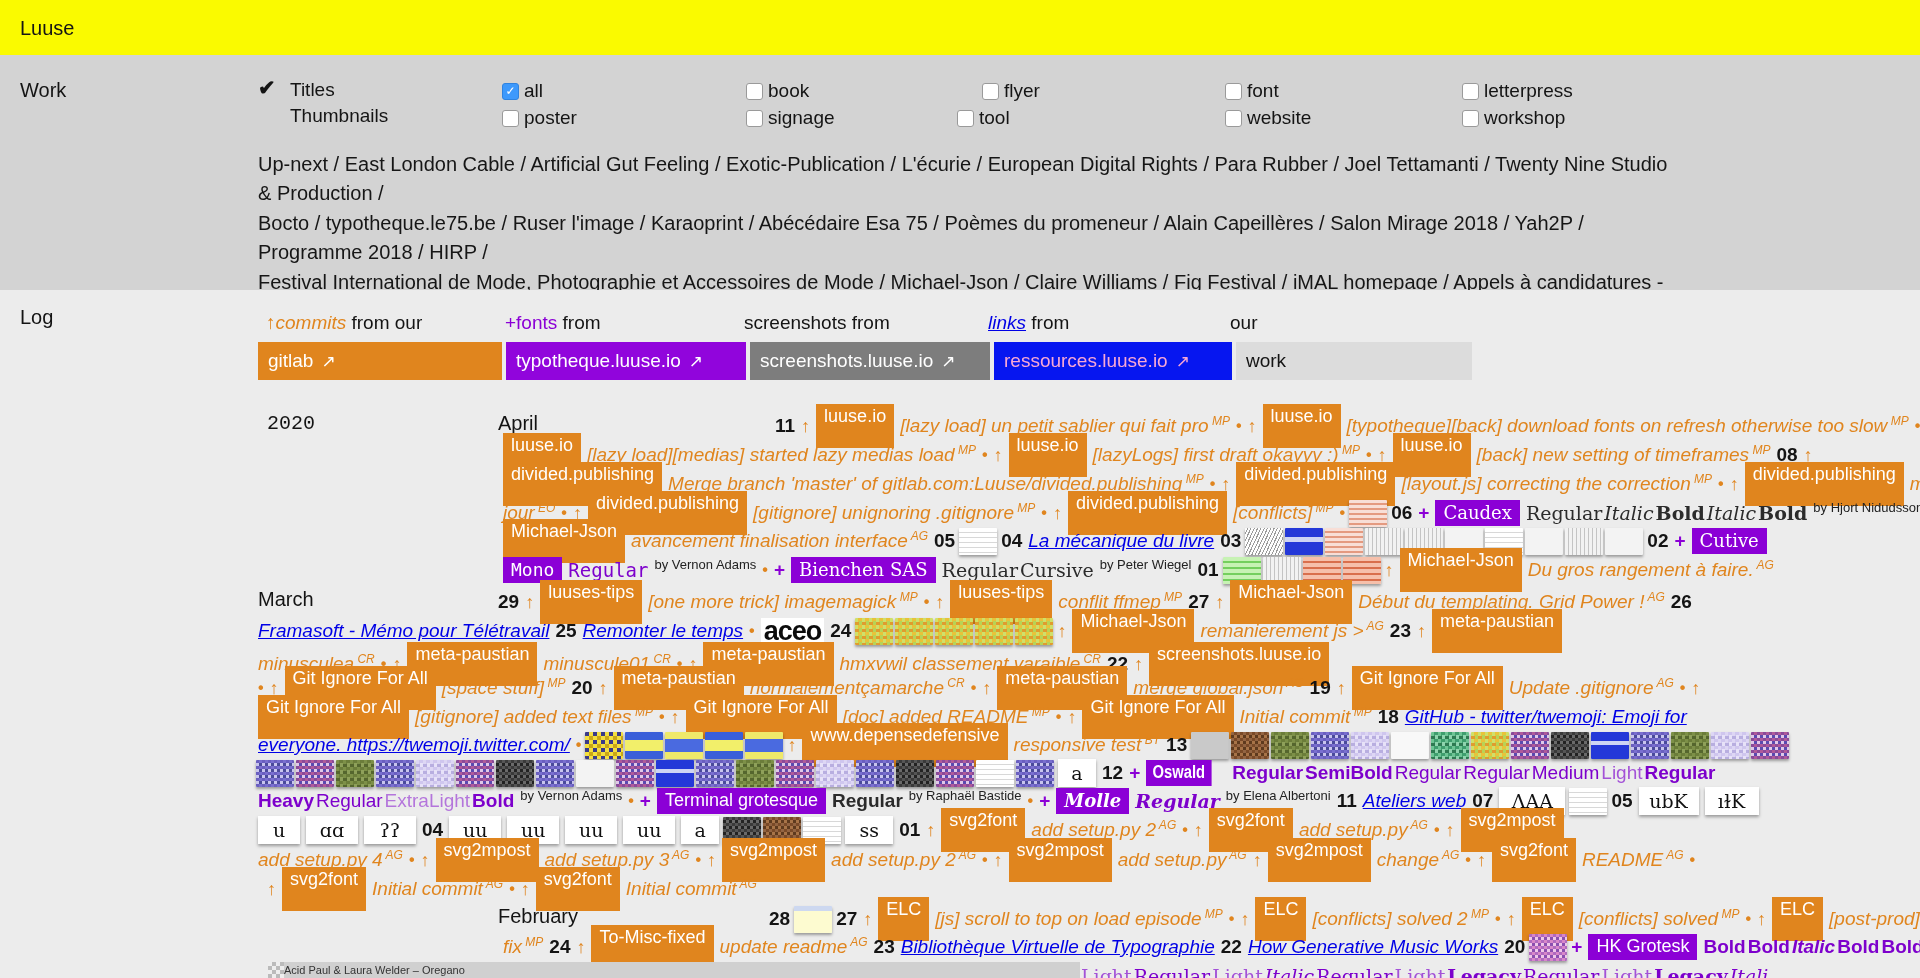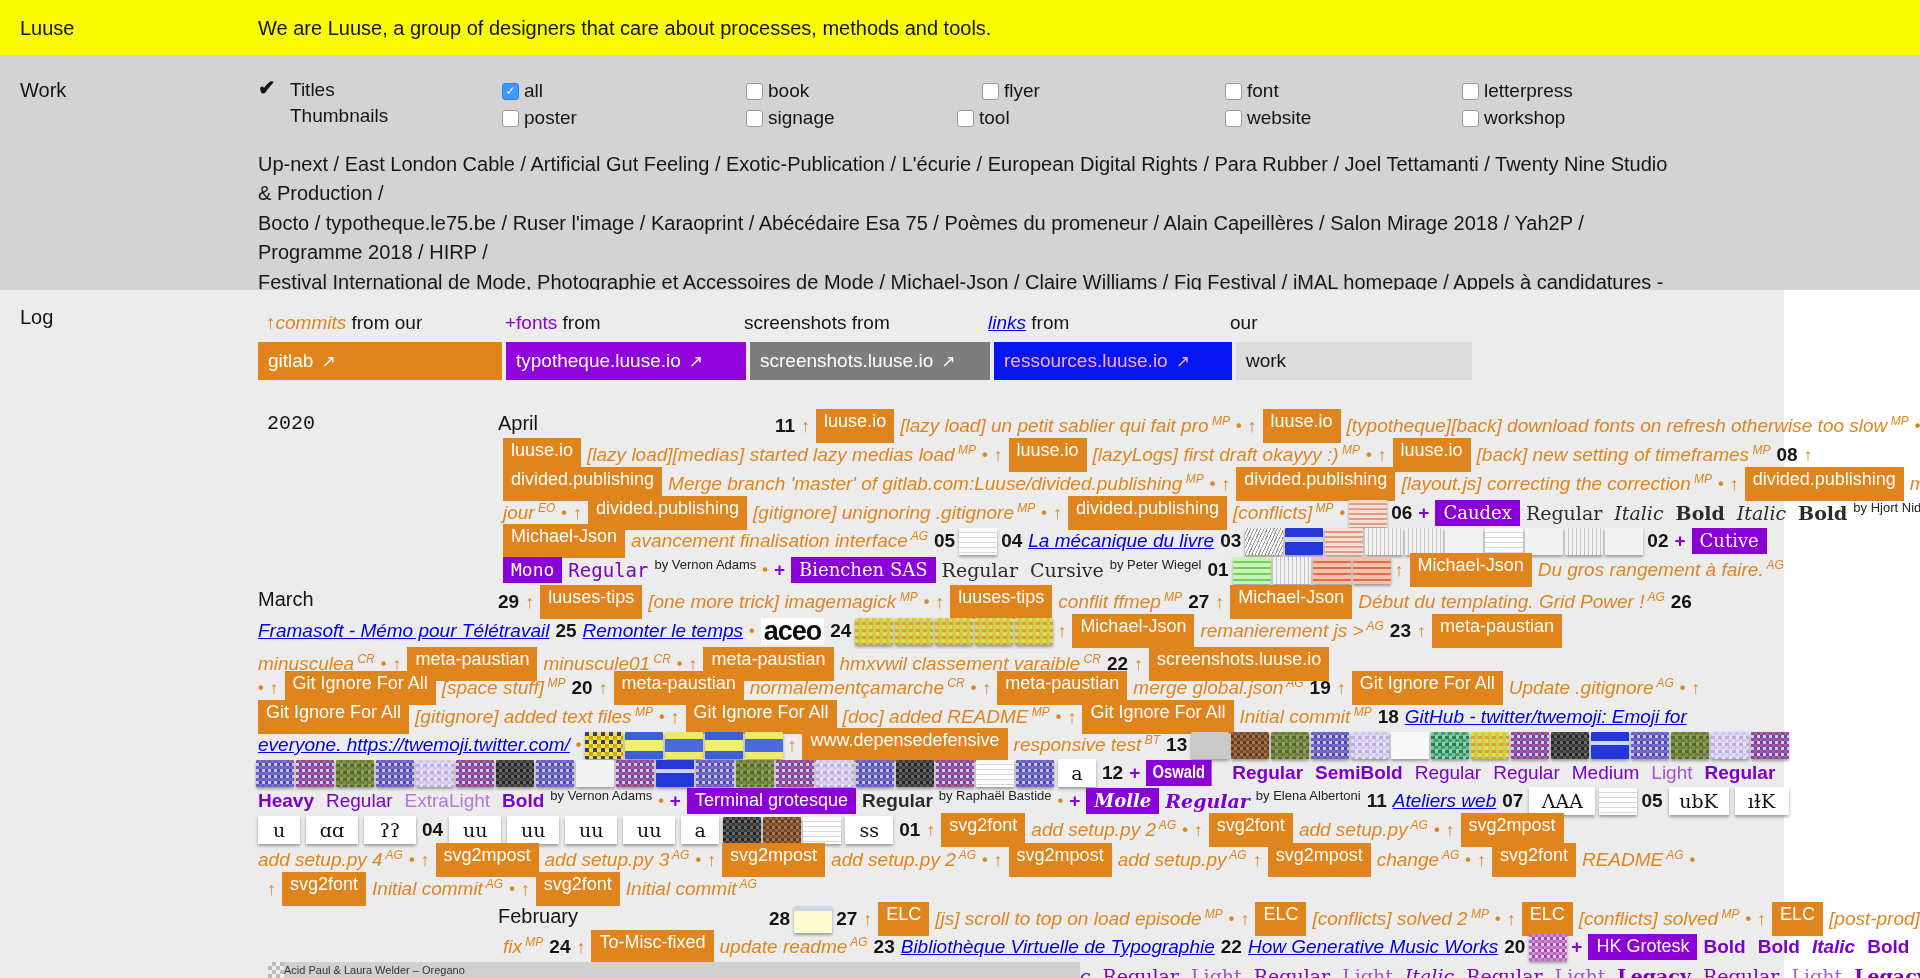--- a/index.html
+++ b/index.html
@@ -14,47 +14,47 @@
   .sec-label{position:absolute;left:20px;top:24px;font-size:20px}
   .check{position:absolute;left:258px;top:21px;font-size:21px;font-weight:700}
   .toggle{position:absolute;left:290px;font-size:19px}
   .filter{position:absolute;display:flex;align-items:center;gap:5px;font-size:19px}
   .cb{width:15px;height:15px;border:1px solid #9a9a9a;border-radius:3px;background:#fff;
       display:inline-flex;align-items:center;justify-content:center;flex:none;
       font-size:12px;color:#fff;line-height:1}
   .cb.on{background:#3d99fc;border-color:#2f83e0}
   .projects{position:absolute;left:258px;top:95px;width:1420px;font-size:20px;line-height:29.4px;color:#161616}
   
-  .log-sec{position:absolute;left:0;top:290px;width:1784px;height:688px;background:#ececec}
+  .log-sec{position:absolute;left:0;top:290px;width:1920px;height:688px;background:#ececec}
   .log-head span{font-size:19px}
   .h-commits{position:absolute;left:266px;top:22px;color:#e0851e;font-style:italic}
   .h-rest{color:#141414;font-style:normal}
   .h-fonts{position:absolute;left:505px;top:22px;color:#8b00d6}
   .h-screens{position:absolute;left:744px;top:22px}
   .h-links{position:absolute;left:988px;top:22px}
   .h-links .lnk{color:#0000e6;font-style:italic;text-decoration:underline}
   .h-our{position:absolute;left:1230px;top:22px}
   .log-buttons{position:absolute;left:258px;top:52px;display:flex;gap:4px}
   .lbtn{height:38px;display:flex;align-items:center;padding:0 10px;box-sizing:border-box;
         font-size:19px;color:#fff;gap:8px;cursor:pointer}
   .lbtn .arr{font-size:17px}
   .log-area{position:absolute;left:258px;top:120px;width:1662px;height:568px}
   .log-line{position:absolute;display:flex;align-items:center;white-space:nowrap;gap:6px;height:28px}
   .llabel{position:absolute;font-size:20px;color:#141414}
   .num{font-size:19px;font-weight:600;color:#141414}
   .up{color:#e0851e;font-size:18px}
   .dot{color:#e0851e;font-weight:700}
   .plus{color:#8b00d6;font-weight:700;font-size:19px}
-  .tag{background:#e0851e;color:#fff;font-size:18px;padding:2px 8px 11px;flex:none}
+  .tag{background:#e0851e;color:#fff;font-size:18px;padding:2px 8px 21px;flex:none}
   .ptag{background:#8b00d6;color:#fff;font-size:18px;padding:2px 8px 3px;flex:none}
   .msg{color:#e0851e;font-style:italic;font-size:19px}
   .msg sup,.sup{color:#e0851e;font-size:12px;font-style:italic;vertical-align:super;line-height:0}
   .link{color:#0000e6;font-style:italic;font-size:19px;text-decoration:underline;cursor:pointer}
   .credit{font-size:13px;color:#222;position:relative;top:-6px}
-  .fw{font-size:19px;display:inline-flex;gap:12px}
+  .fw{font-size:19px;display:inline-flex;gap:2px}
   .fw span{display:inline-block}
   .f-serif{font-family:"DejaVu Serif",serif}
   .f-mono{font-family:"DejaVu Sans Mono",monospace}
   .f-cond{transform:scaleX(.82);transform-origin:left center;font-weight:700}
   .f-script{font-family:"DejaVu Serif",serif;font-style:italic;font-weight:700}
   .c-purple{color:#7d00cc}.c-dark{color:#2b2b2b}
   .w-r{font-weight:400}.w-b{font-weight:700}.w-i{font-style:italic}
   .w-bi{font-weight:700;font-style:italic}.w-sb{font-weight:600}
   .w-m{font-weight:500}.w-l{font-weight:400;opacity:.65}.w-el{font-weight:400;opacity:.5}
   .w-h{font-weight:800}
@@ -89,21 +89,20 @@
   .player{position:absolute;left:268px;top:962px;width:812px;height:16px;background:#d0d0d0;
           display:flex;align-items:center;font-size:11px;color:#333;overflow:hidden}
   .checker{width:16px;height:16px;flex:none;
            background:conic-gradient(#bbb 25%,#eee 0 50%,#bbb 0 75%,#eee 0);background-size:8px 8px}
 </style>
 </head>
 <body>
 
 <div class="banner">
   <span class="brand">Luuse</span>
-  <span class="desc">We are Luuse, a group of designers that care about processes, methods and tools.</span>
 </div>
 
 <div class="work-sec">
   <span class="sec-label">Work</span>
   <span class="check">✔</span>
   <span class="toggle" style="top:24px">Titles</span>
   <span class="toggle" style="top:50px">Thumbnails</span>
   <div id="filters">
       <div class="filter" style="left: 502px; top: 25px;">
         <span class="cb on">✓</span>

